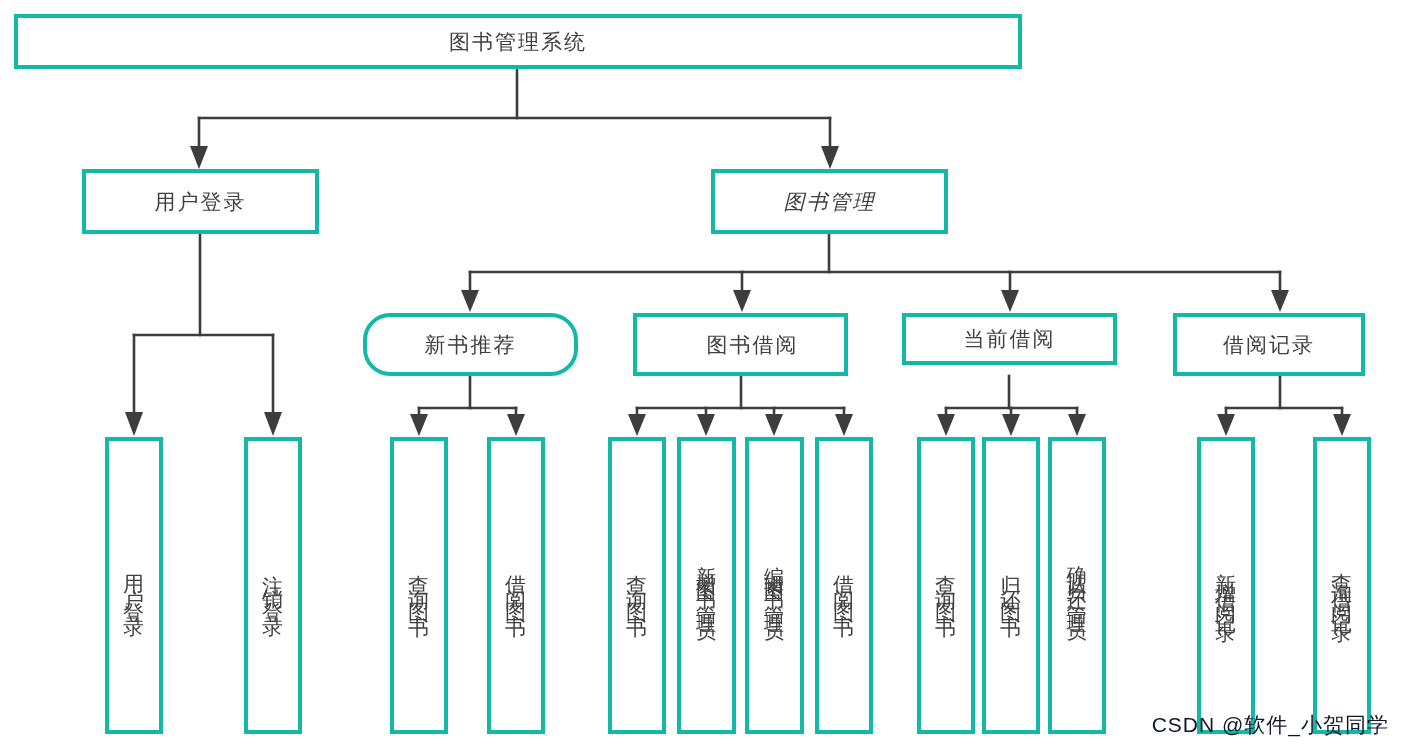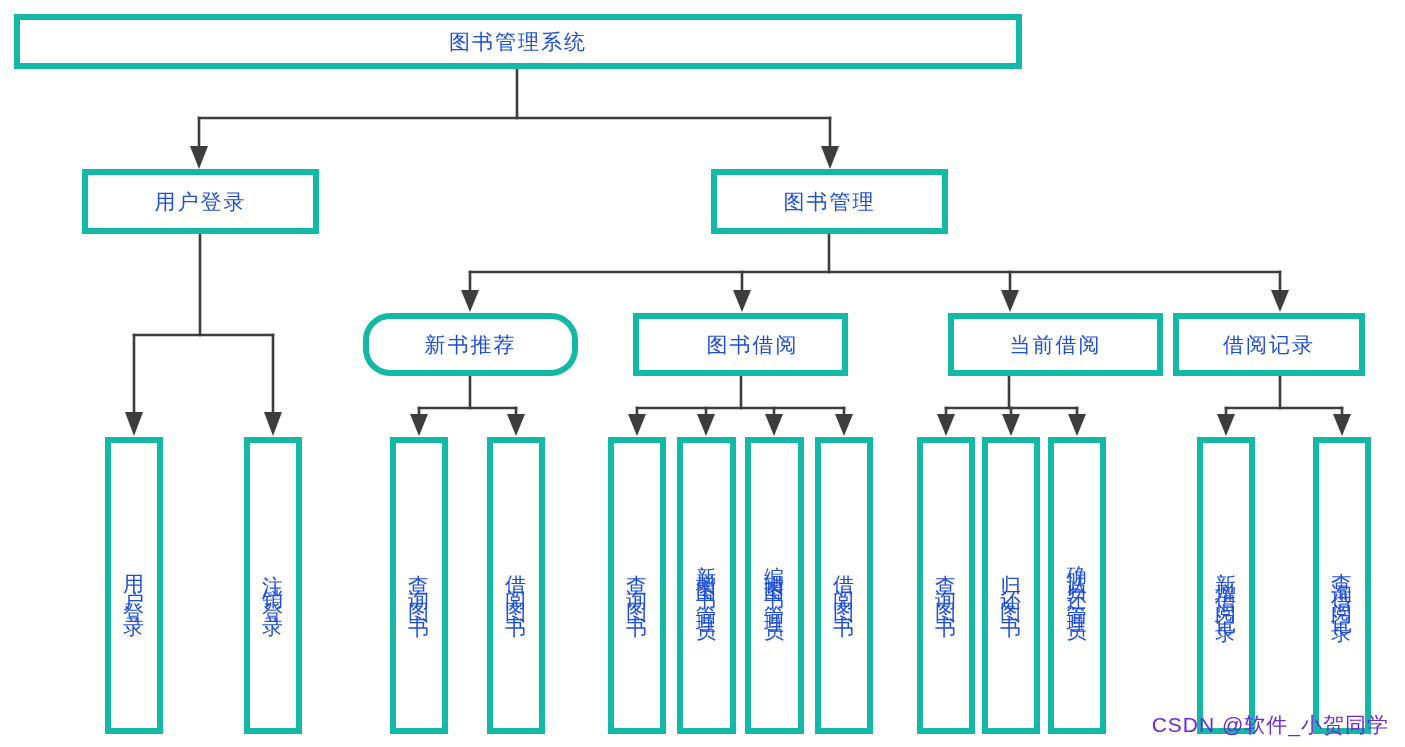--- a/index.html
+++ b/index.html
@@ -9,58 +9,58 @@
     background:#ffffff;
     font-family:"Liberation Sans","DejaVu Sans",sans-serif;
     overflow:hidden;
   }
   .connectors{position:absolute;left:0;top:0;width:1405px;height:747px;}
   .connectors path{stroke:#3d3d3d;stroke-width:2.6;fill:none;stroke-linecap:square;}
   .connectors polygon{fill:#3d3d3d;stroke:none;}
   .node{
     position:absolute;
     background:#ffffff;
-    border:6px solid #14b8a6;
+    border:4px solid #14b8a6;
     box-sizing:border-box;
     display:flex;align-items:center;justify-content:center;
-    font-size:21px;color:#1d4ed8;
+    font-size:21px;color:#404040;
     letter-spacing:2px;
     white-space:nowrap;
     text-align:center;
   }
   .leaf{
     top:437px;width:58px;height:297px;
     writing-mode:vertical-rl;
     text-orientation:mixed;
     white-space:normal;
     line-height:1;
   }
   .len4{letter-spacing:14px;}
   .len6{letter-spacing:10px;}
   .len9{letter-spacing:8px;font-size:20px;}
   
   .n-root{left:14px;top:14px;width:1008px;height:55px;}
   .n-l2a{left:82px;top:169px;width:237px;height:65px;}
-  .n-l2b{left:711px;top:169px;width:237px;height:65px;}
+  .n-l2b{left:711px;top:169px;width:237px;height:65px;font-style:italic;}
   .n-l3a{left:363px;top:313px;width:215px;height:63px;border-radius:27px;}
   .n-l3b{left:633px;top:313px;width:215px;height:63px;padding-left:24px;}
-  .n-l3c{left:948px;top:313px;width:215px;height:63px;}
+  .n-l3c{left:902px;top:313px;width:215px;height:52px;}
   .n-l3d{left:1173px;top:313px;width:192px;height:63px;}
   .n-f1{left:105px;}  .n-f2{left:244px;}
   .n-f3{left:390px;}  .n-f4{left:487px;}
   .n-f5{left:608px;}  .n-f6{left:677px;width:59px;}
   .n-f7{left:745px;width:59px;}  .n-f8{left:815px;}
   .n-f9{left:917px;}  .n-f10{left:982px;}
   .n-f11{left:1048px;}.n-f12{left:1197px;}
   .n-f13{left:1313px;}
   .watermark{
     position:absolute;
     right:16px;top:711px;
     font-size:21px;
-    color:#6d28d9;
+    color:#0f172a;
     letter-spacing:1px;
     z-index:5;
   }
 </style>
 </head>
 <body>
 
 <div class="canvas">
 
   <svg class="connectors" viewBox="0 0 1405 747" xmlns="http://www.w3.org/2000/svg">

